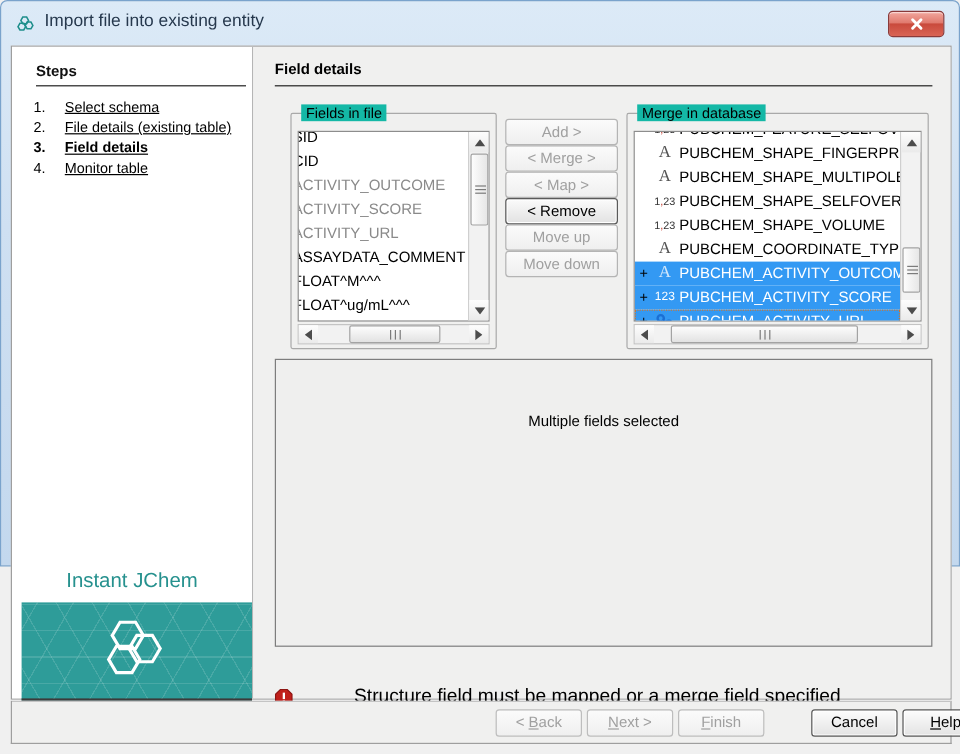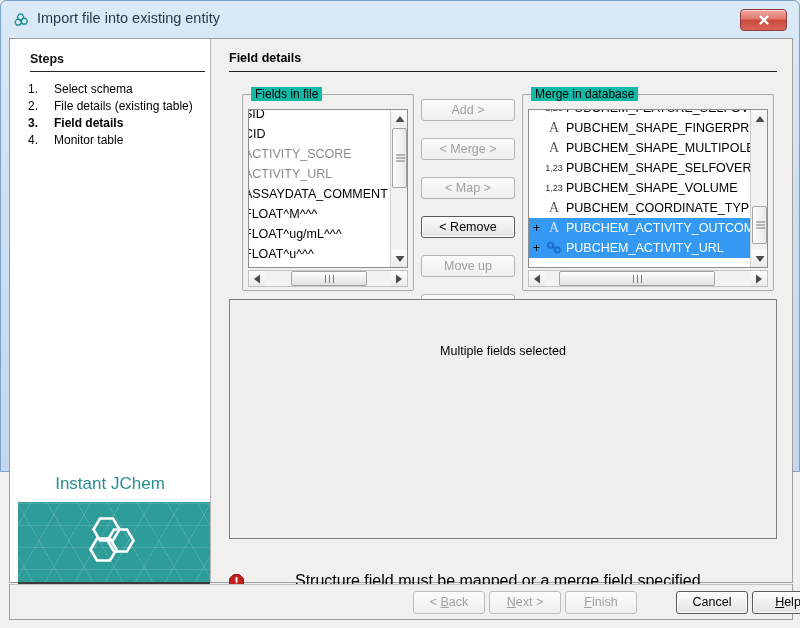--- a/index.html
+++ b/index.html
@@ -55,21 +55,21 @@
     font-weight:bold;font-size:12.5px;color:#111;
   }
   #steps-rule{
     position:absolute;left:20px;top:32px;width:175px;height:1px;background:#222;
   }
   #steps-list{
     position:absolute;left:18px;top:42px;width:180px;
   }
   .step-row{display:flex;line-height:16px;margin-bottom:1px;}
   .step-num{width:26px;flex:0 0 26px;}
-  .step-label{flex:1;}
+  .step-label{flex:1;text-decoration:underline;}
   .step-row.current .step-num,.step-row.current .step-label{font-weight:bold;}
   #brand-title{
     position:absolute;left:0;top:435px;width:200px;text-align:center;
     font-size:17px;color:#26918e;
   }
   #brand-panel{
     position:absolute;left:8px;top:463px;width:192px;height:80px;
     background:#2e9c99;overflow:hidden;
     border-bottom:2px solid #3b3b3b;
   }
@@ -161,21 +161,21 @@
     position:absolute;top:0;height:15px;
     background:linear-gradient(180deg,#fdfdfd,#e2e2e2);
     border:1px solid #a3a3a3;border-radius:2px;box-sizing:border-box;
   }
   .hthumb .grip{position:absolute;left:50%;top:50%;transform:translate(-50%,-50%);}
   .hthumb .grip i{display:inline-block;width:1px;height:8px;background:#7b7b7b;margin:0 1.5px;vertical-align:middle;}
   .arrow{position:absolute;left:50%;top:50%;transform:translate(-50%,-50%);}
   
   #btn-col{position:absolute;left:210px;top:60px;width:94px;}
   .midbtn{
-    display:block;width:94px;height:22px;margin-bottom:17px;
+    display:block;width:94px;height:22px;margin-bottom:0;
     font-size:12.5px;text-align:center;line-height:20px;
     border:1px solid #b4b4b4;border-radius:3px;
     background:linear-gradient(180deg,#fbfbfb,#efefef);
     color:#a0a0a0;box-sizing:border-box;
     font-family:"Liberation Sans","DejaVu Sans",sans-serif;
   }
   .midbtn.enabled{
     color:#000;border:1px solid #5a5a5a;
     background:linear-gradient(180deg,#fbfbfb,#e2e2e2);
     box-shadow:inset 0 0 0 1px #ffffff;
@@ -281,20 +281,21 @@
       <div id="panel-title">Field details</div>
       <div id="panel-rule"></div>
 
       <div class="groupbox" id="group-file">
         <span class="group-legend">Fields in file</span>
         <div class="listbox">
           <div class="list-viewport">
             <div class="list-inner" id="file-list" style="top:-6px;">
               <div class="lrow">SID</div>
               <div class="lrow">CID</div>
+              <div class="lrow dim">ACTIVITY_OUTCOME</div>
               <div class="lrow dim">ACTIVITY_SCORE</div>
               <div class="lrow dim">ACTIVITY_URL</div>
               <div class="lrow">ASSAYDATA_COMMENT</div>
               <div class="lrow">FLOAT^M^^^</div>
               <div class="lrow">FLOAT^ug/mL^^^</div>
               <div class="lrow">FLOAT^u^^^</div>
             </div>
           </div>
           <div class="vscroll">
             <div class="vbtn up">
@@ -361,20 +362,23 @@
                 <span class="tick"></span><span class="ficon ico-num">1<span class="cm">,</span>23</span><span>PUBCHEM_SHAPE_SELFOVERLAP</span>
               </div>
               <div class="lrow">
                 <span class="tick"></span><span class="ficon ico-num">1<span class="cm">,</span>23</span><span>PUBCHEM_SHAPE_VOLUME</span>
               </div>
               <div class="lrow">
                 <span class="tick"></span><span class="ficon ico-text">A</span><span>PUBCHEM_COORDINATE_TYPE</span>
               </div>
               <div class="lrow sel">
                 <span class="tick">+</span><span class="ficon ico-text">A</span><span>PUBCHEM_ACTIVITY_OUTCOME</span>
+              </div>
+              <div class="lrow sel">
+                <span class="tick">+</span><span class="ficon ico-num">123</span><span>PUBCHEM_ACTIVITY_SCORE</span>
               </div>
               <div class="lrow sel focusrow">
                 <span class="tick">+</span><span class="ficon"><svg width="16" height="13" viewBox="0 0 16 13" style="vertical-align:-2px">
                       <g fill="none" stroke="#1a6fd4" stroke-width="2">
                         <circle cx="4.6" cy="4.2" r="2.6"></circle>
                         <circle cx="11.4" cy="8.8" r="2.6"></circle>
                         <path d="M6.6 6.1 L9.4 7.4"></path>
                       </g>
                     </svg></span><span>PUBCHEM_ACTIVITY_URL</span>
               </div>

